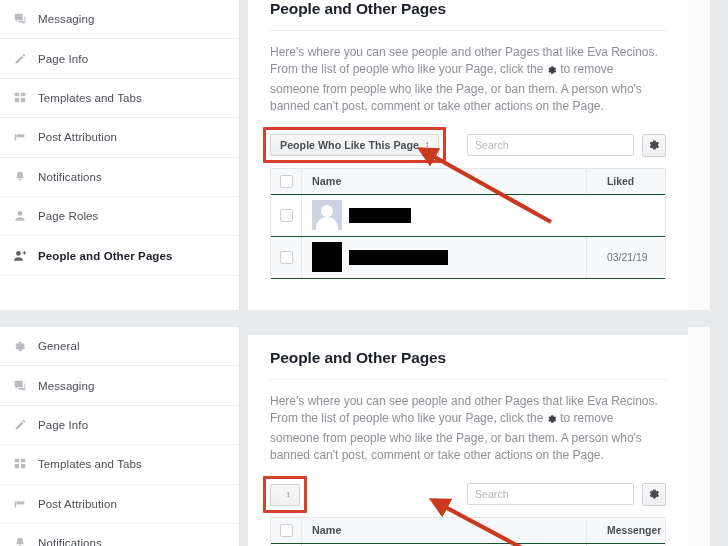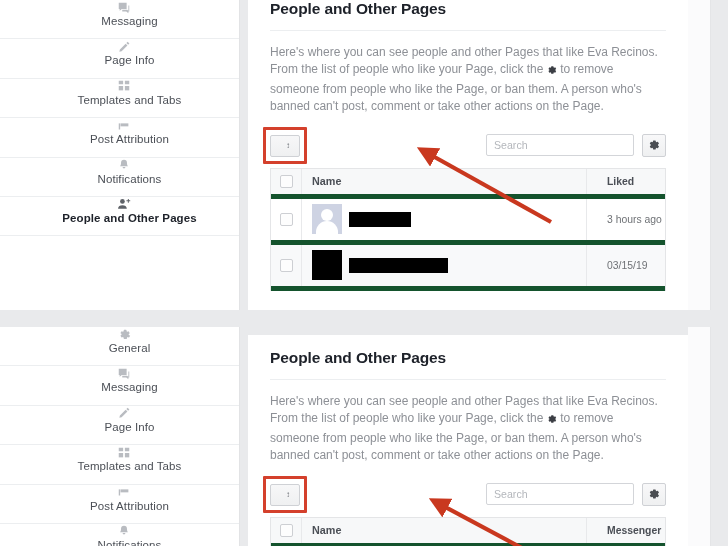--- a/index.html
+++ b/index.html
@@ -43,29 +43,28 @@
     height: 100%;
     background: #ffffff;
     border-right: 1px solid #e2e3e5;
     box-sizing: border-box;
   }
   .nav-item {
     position: relative;
     display: flex;
     align-items: center;
     height: 39.4px;
-    padding-left: 20px;
+    padding-left: 12px;
     box-sizing: border-box;
     border-bottom: 1px solid #eceef0;
     color: #4b4f56;
     font-size: 11.5px;
     letter-spacing: .1px;
     white-space: nowrap;
     cursor: pointer;
-    flex-direction: column;
   }
   .nav-item.active {
     font-weight: bold;
     color: #1d2129;
   }
   .nav-ico {
     width: 15px;
     height: 15px;
     margin-right: 11px;
     flex: 0 0 15px;
@@ -174,21 +173,21 @@
     border-radius: 1px;
     pointer-events: none;
   }
 
   .toolbar-right {
     display: flex;
     align-items: center;
     margin-left: auto;
   }
   .search-input {
-    width: 148px;
+    width: 167px;
     height: 22px;
     padding: 0 7px;
     box-sizing: border-box;
     border: 1px solid #d3d5d9;
     border-radius: 2px;
     background: #fff;
     font-family: "Liberation Sans", sans-serif;
     font-size: 10.6px;
     color: #4b4f56;
     outline: none;
@@ -214,21 +213,21 @@
     margin-top: 11px;
     width: 100%;
     border: 1px solid #e4e5e7;
     border-bottom: none;
     box-sizing: border-box;
     background: #fff;
   }
   .trow {
     display: flex;
     align-items: stretch;
-    border-bottom: 5px solid #14532d;
+    border-bottom: 1px solid #14532d;
     min-height: 41px;
   }
   .trow.head {
     min-height: 25px;
     background: #f7f8f9;
   }
   .trow.alt { background: #f8f9fa; }
 
   .c-check {
     flex: 0 0 30px;
@@ -362,20 +361,29 @@
           </span>
           <span>Post Attribution</span>
         </div>
         <div class="nav-item">
           <span class="nav-ico">
             <svg width="14" height="14" viewBox="0 0 16 16">
               <path fill="currentColor" d="M8 2a3.4 3.4 0 013.4 3.4c0 3 1.1 4 1.1 4H3.5s1.1-1 1.1-4A3.4 3.4 0 018 2zM6.4 10.4h3.2a1.6 1.6 0 11-3.2 0z"></path>
             </svg>
           </span>
           <span>Notifications</span>
+        </div>
+        <div class="nav-item">
+          <span class="nav-ico">
+            <svg width="14" height="14" viewBox="0 0 16 16">
+              <circle fill="currentColor" cx="8" cy="5" r="2.8"></circle>
+              <path fill="currentColor" d="M2.6 13.4c0-2.6 2.4-4 5.4-4s5.4 1.4 5.4 4H2.6z"></path>
+            </svg>
+          </span>
+          <span>Page Roles</span>
         </div>
         <div class="nav-item active">
           <span class="nav-ico">
             <svg width="14" height="14" viewBox="0 0 16 16">
               <circle fill="currentColor" cx="6.2" cy="5" r="2.7"></circle>
               <path fill="currentColor" d="M1.2 13.3c0-2.5 2.2-3.8 5-3.8s5 1.3 5 3.8H1.2z"></path>
               <path fill="currentColor" d="M12.4 2.2h1.1v1.6h1.6v1.1h-1.6v1.6h-1.1V4.9h-1.6V3.8h1.6z"></path>
             </svg>
           </span>
           <span>People and Other Pages</span>
@@ -387,20 +395,21 @@
         <h1 class="page-title">People and Other Pages</h1>
         <div class="title-rule"></div>
         <p class="desc"><span>Here's where you can see people and other Pages that like Eva Recinos. From the list of people who like your Page, click the </span><span class="gear-inline"><svg width="10" height="10" viewBox="0 0 16 16">
                 <path fill="currentColor" d="M8 5.2a2.8 2.8 0 100 5.6 2.8 2.8 0 000-5.6zm0 4.3a1.5 1.5 0 110-3 1.5 1.5 0 010 3z"></path>
                 <path fill="currentColor" d="M14.3 9.3l-1-.6a5.4 5.4 0 000-1.4l1-.6a.6.6 0 00.2-.8l-1.1-1.9a.6.6 0 00-.8-.2l-1 .6a5.6 5.6 0 00-1.2-.7V2.6a.6.6 0 00-.6-.6H7.2a.6.6 0 00-.6.6v1.1c-.4.2-.8.4-1.2.7l-1-.6a.6.6 0 00-.8.2L2.5 5.9a.6.6 0 00.2.8l1 .6a5.4 5.4 0 000 1.4l-1 .6a.6.6 0 00-.2.8l1.1 1.9c.2.3.5.4.8.2l1-.6c.4.3.8.5 1.2.7v1.1c0 .3.3.6.6.6h2.6c.3 0 .6-.3.6-.6v-1.1c.4-.2.8-.4 1.2-.7l1 .6c.3.2.6.1.8-.2l1.1-1.9a.6.6 0 00-.2-.8z"></path>
               </svg></span><span> to remove someone from people who like the Page, or ban them. A person who's banned can't post, comment or take other actions on the Page.</span></p>
 
         <div class="toolbar">
           <div class="dd-wrap">
             <div class="dropdown">
+              <span>People Who Like This Page</span>
               <span class="dd-caret">↕</span>
             </div>
             <div class="hl-box"></div>
           </div>
           <div class="toolbar-right">
             <input class="search-input" type="text" placeholder="Search" style="">
             <div class="gear-btn">
               <svg width="12" height="12" viewBox="0 0 16 16">
                   <path fill="currentColor" d="M8 5.2a2.8 2.8 0 100 5.6 2.8 2.8 0 000-5.6zm0 4.3a1.5 1.5 0 110-3 1.5 1.5 0 010 3z"></path>
                   <path fill="currentColor" d="M14.3 9.3l-1-.6a5.4 5.4 0 000-1.4l1-.6a.6.6 0 00.2-.8l-1.1-1.9a.6.6 0 00-.8-.2l-1 .6a5.6 5.6 0 00-1.2-.7V2.6a.6.6 0 00-.6-.6H7.2a.6.6 0 00-.6.6v1.1c-.4.2-.8.4-1.2.7l-1-.6a.6.6 0 00-.8.2L2.5 5.9a.6.6 0 00.2.8l1 .6a5.4 5.4 0 000 1.4l-1 .6a.6.6 0 00-.2.8l1.1 1.9c.2.3.5.4.8.2l1-.6c.4.3.8.5 1.2.7v1.1c0 .3.3.6.6.6h2.6c.3 0 .6-.3.6-.6v-1.1c.4-.2.8-.4 1.2-.7l1 .6c.3.2.6.1.8-.2l1.1-1.9a.6.6 0 00-.2-.8z"></path>
@@ -423,33 +432,32 @@
               </div>
               <div class="c-name">
                 <span class="name-cell">
                   <span class="avatar">
                     <span class="head"></span>
                     <span class="body"></span>
                   </span>
                   <span class="redact-bar" style="width:62px"></span>
                 </span>
               </div>
-              <div class="c-date">3 hours ago</div>
             </div>
             <div class="trow alt">
               <div class="c-check">
                 <span class="cbox"></span>
               </div>
               <div class="c-name">
                 <span class="name-cell">
                   <span class="avatar redact"></span>
                   <span class="redact-bar" style="width:99px"></span>
                 </span>
               </div>
-              <div class="c-date">03/15/19</div>
+              <div class="c-date">03/21/19</div>
             </div>
           </div>
       </div>
     </div>
 
     <div class="gutter">
       <div class="gutter-inner"></div>
     </div>
 
     <svg class="arrow-svg" style="left:0;top:0;width:728px;height:310px">

